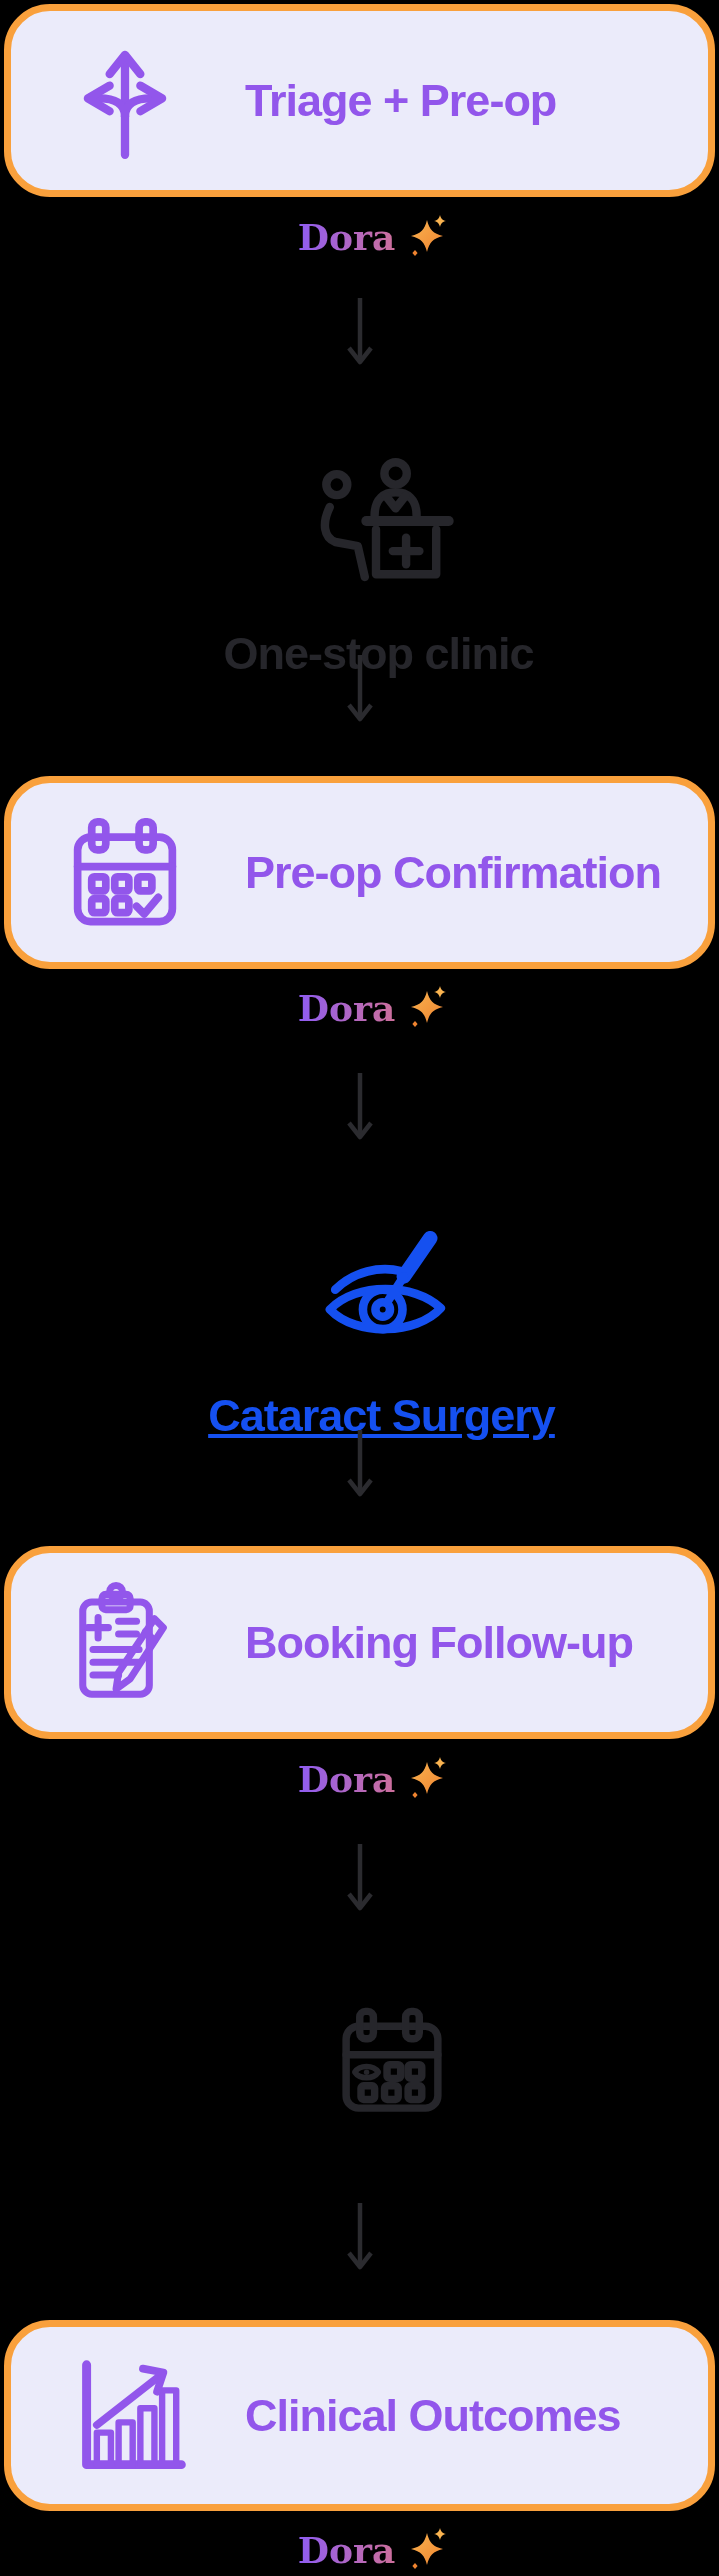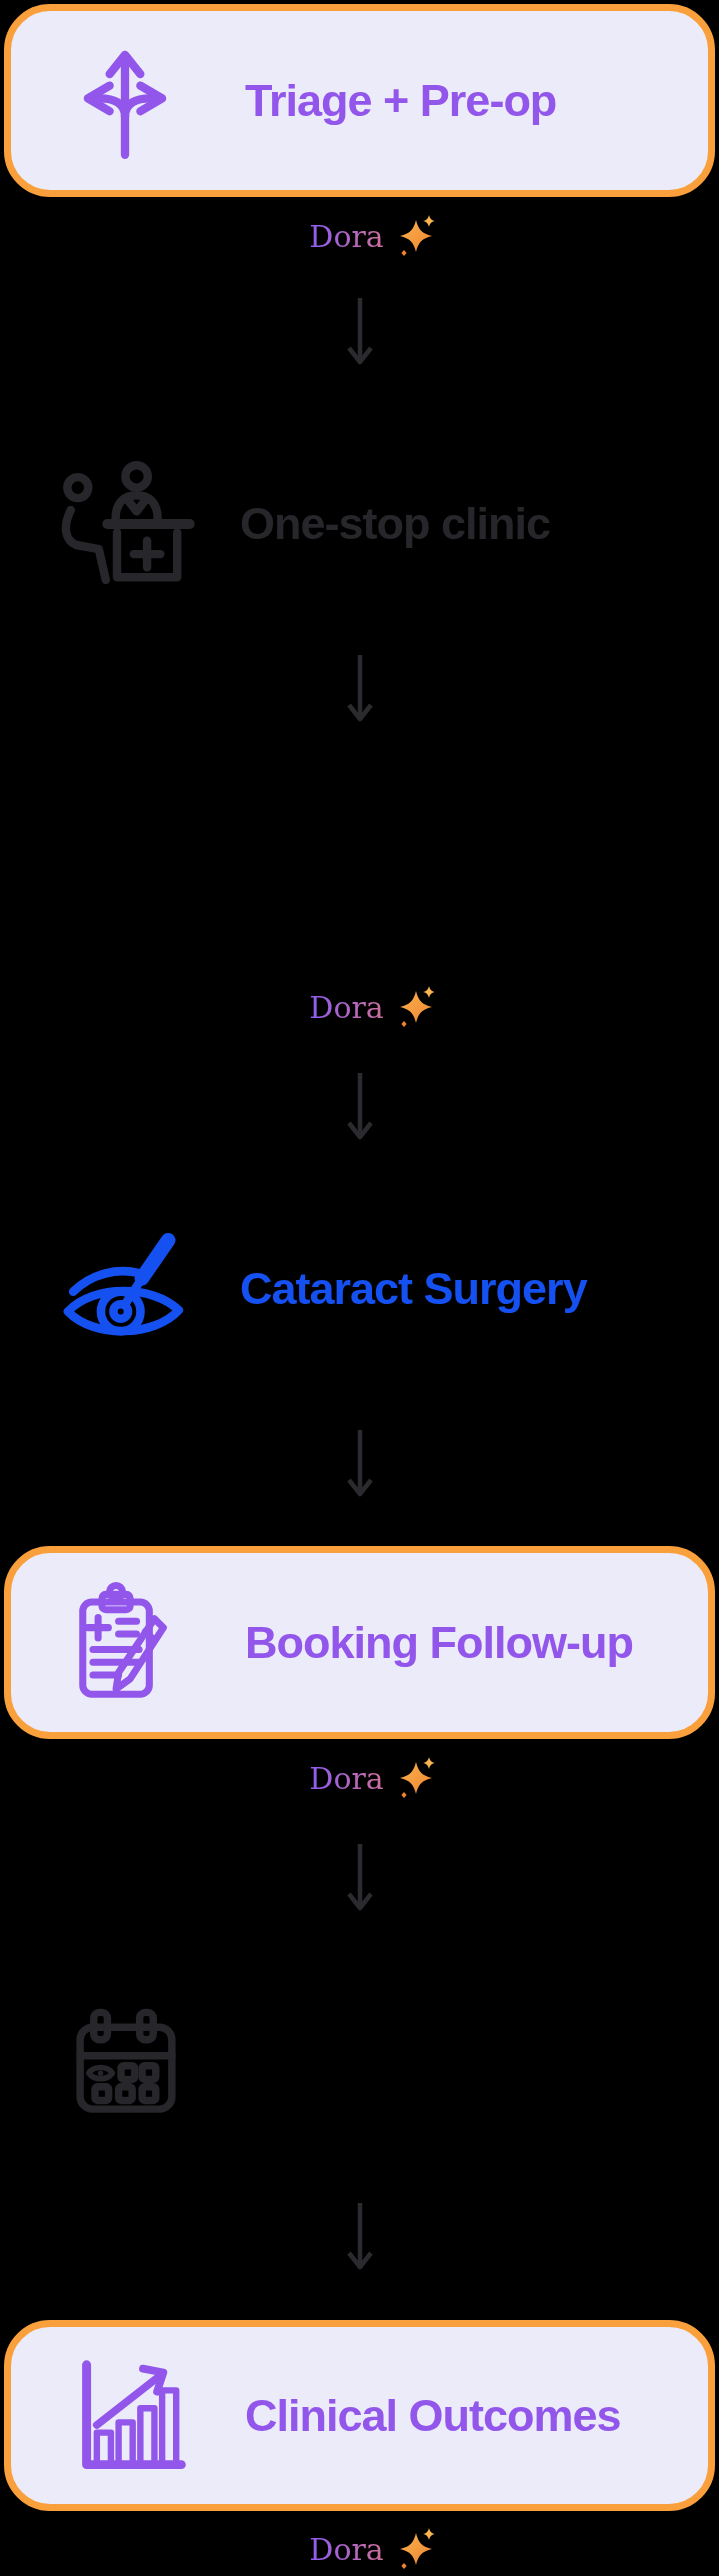--- a/index.html
+++ b/index.html
@@ -17,41 +17,41 @@
     box-sizing:border-box;
     background:var(--card-fill,#EBEBFA);
     border:7px solid var(--card-border,#F9A03C);
     border-radius:46px;
     display:flex; align-items:center;
   }
   .card .icon { flex:none; margin-left:50px; width:128px; height:136px; }
   .card .label { margin:0 0 0 56px; }
 
   
-  .row { position:absolute; left:0; width:719px; display:flex; align-items:center; }
+  .row { position:absolute; left:0; width:719px; display:flex; align-items:center;flex-direction:column; }
   .row .icon { flex:none; }
 
   .label {
     font-weight:700; font-size:45px; letter-spacing:-1px;
     white-space:nowrap;
     font-family:"Liberation Sans", sans-serif;
   }
   .purple { color:var(--stage-purple,#9256EB); }
-  .blue   { color:var(--stage-blue,#1550F0); }
+  .blue   { color:var(--stage-blue,#1550F0);text-decoration:underline; }
   .dim    { color:var(--stage-inactive,#26262B); }
 
   .icon svg { width:100%; height:100%; display:block; }
 
   
   .dora {
     position:absolute; left:0; width:719px; height:50px;
     display:flex; justify-content:center; align-items:center; gap:10px;
   }
   .dora-word {
-    font-family:"DejaVu Serif", serif; font-weight:400; font-size:30px; line-height:1;
+    font-family:"DejaVu Serif", serif; font-weight:700; font-size:36px; line-height:1;
     background:linear-gradient(90deg, var(--dora-purple,#8E5CF2), var(--dora-pink,#CD6F9B));
     -webkit-background-clip:text; background-clip:text;
     color:transparent;
     margin-left:28px;
   }
   .sparkle { width:44px; height:48px; }
   .sparkle svg { width:100%; height:100%; display:block; }
 
   
   .connector { position:absolute; left:0; width:719px; display:flex; justify-content:center; }
@@ -121,20 +121,37 @@
     <h2 class="label dim" style="margin-left:38px">One-stop clinic</h2>
   </section>
 
   <div class="connector" style="top:653px">
     <svg viewBox="0 0 30 78" fill="none" stroke="var(--arrow,#2B2B2F)" stroke-width="4.5" stroke-linejoin="round">
       <path d="M15,2 L15,64"></path>
         <path d="M4,52 L15,66 L26,52"></path>
     </svg>
   </div>
 
+  <section class="card" style="top:776px">
+    <span class="icon purple">
+      <svg viewBox="0 0 100 100" fill="none" stroke="currentColor" stroke-width="6" stroke-linecap="round" stroke-linejoin="round">
+        <rect x="13" y="22" width="74" height="66" rx="10"></rect>
+        <path d="M13,45 L87,45"></path>
+        <rect x="24" y="10" width="11" height="22" rx="4.5"></rect>
+        <rect x="61" y="10" width="11" height="22" rx="4.5"></rect>
+        <rect x="24" y="53" width="11" height="11" rx="2"></rect>
+        <rect x="42" y="53" width="11" height="11" rx="2"></rect>
+        <rect x="60" y="53" width="11" height="11" rx="2"></rect>
+        <rect x="24" y="70" width="11" height="11" rx="2"></rect>
+        <rect x="42" y="70" width="11" height="11" rx="2"></rect>
+        <path d="M59,76 L65,82 L76,69"></path>
+      </svg>
+    </span>
+    <h2 class="label purple">Pre-op Confirmation</h2>
+  </section>
 
   <div class="dora" style="top:983px">
     <span class="dora-word">Dora</span>
     <span class="sparkle">
       <svg viewBox="0 0 44 48">
         <path d="M22,7 C24.5,17 28,20.5 38,23 C28,25.5 24.5,29 22,39 C19.5,29 16,25.5 6,23 C16,20.5 19.5,17 22,7 Z" fill="url(#sparkGrad)"></path>
         <path d="M35,2 C35.9,5.6 37.4,7.1 41,8 C37.4,8.9 35.9,10.4 35,14 C34.1,10.4 32.6,8.9 29,8 C32.6,7.1 34.1,5.6 35,2 Z" style="fill:var(--sparkle-light,#F9B350)"></path>
         <path d="M10,37 L12.6,40 L10,43 L7.4,40 Z" style="fill:var(--sparkle-deep,#EF8430)"></path>
       </svg>
     </span>

